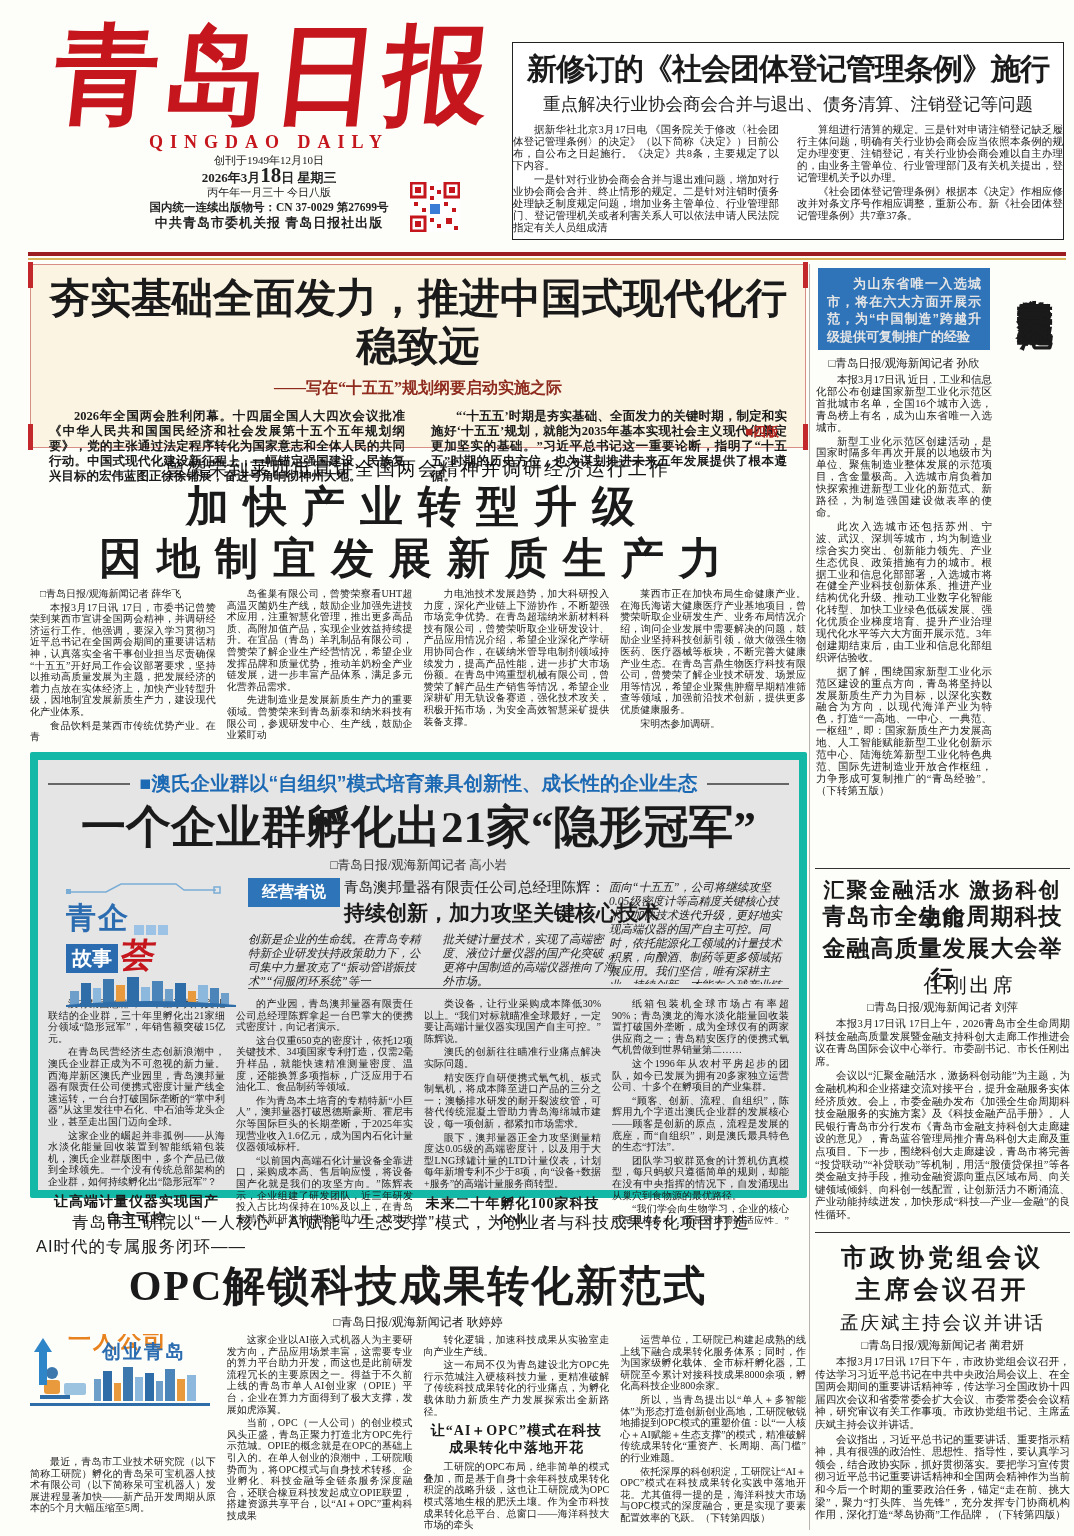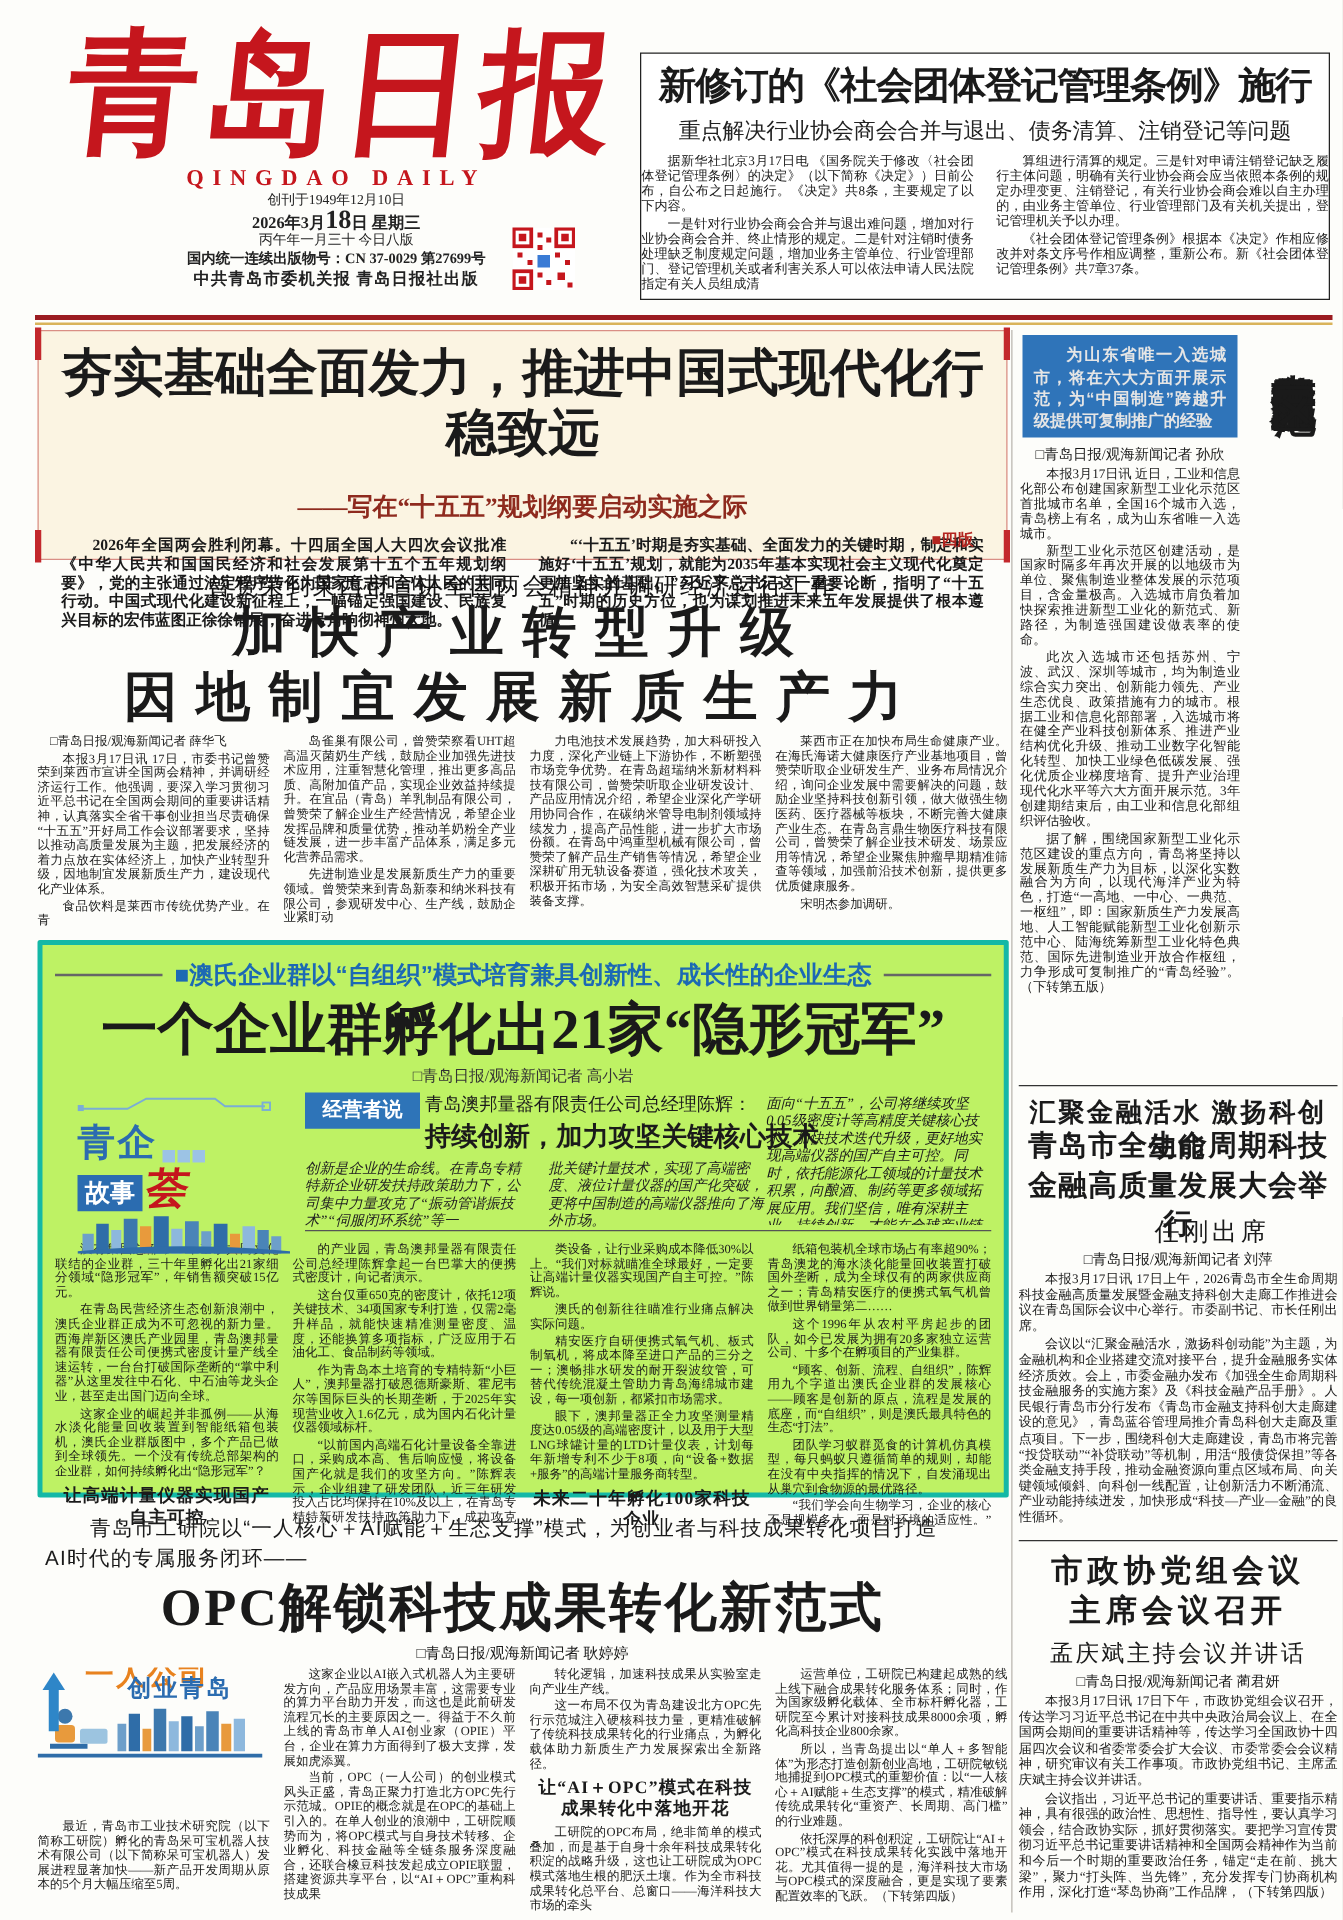--- a/index.html
+++ b/index.html
@@ -33,34 +33,34 @@
   #notice{left:512px;top:42px;width:552px;height:198px;border:1px solid #222;background:#fff;box-sizing:border-box;padding:8px 0;}
   .n-head{font-size:30px;font-weight:900;letter-spacing:-1px;text-align:center;line-height:36px;}
   .n-sub{font-size:17.5px;text-align:center;margin-top:5px;color:#222;font-family:"Liberation Sans","DejaVu Sans",sans-serif;}
   .n-cols{display:flex;gap:18px;margin-top:8px;height:118px;overflow:hidden;}
   .n-col{flex:1;font-size:10.5px;line-height:12px;}
 
   
   #leadbox{left:30px;top:264px;width:776px;height:184px;background:#fbf4e2;border:1px solid #d98e85;box-sizing:border-box;}
   .cnr{position:absolute;width:5px;height:26px;background:#c3282c;}
   .lead-h{font-size:41px;font-weight:900;text-align:center;margin-top:9px;letter-spacing:0;line-height:48px;}
-  .lead-s{font-size:20px;text-align:center;color:#8e2a1e;font-weight:600;margin-top:22px;}
+  .lead-s{font-size:16px;text-align:center;color:#8e2a1e;font-weight:600;margin-top:8px;}
   .lead-cols{display:flex;gap:26px;padding:0 18px;margin-top:10px;height:78px;overflow:hidden;font-weight:bold;}
   .lead-col{flex:1;font-size:12.5px;line-height:15px;}
   .pageref{position:absolute;right:26px;bottom:6px;color:#b3241f;font-weight:bold;font-size:13px;}
 
   
   .lx-kicker{left:30px;top:456px;width:776px;font-size:19px;letter-spacing:2px;text-align:center;color:#111;}
   .lx-h{left:30px;width:776px;font-size:43px;font-weight:900;text-align:center;letter-spacing:15px;line-height:50px;}
   .cols4{display:flex;gap:11px;}
   .col{flex:1;font-size:10px;line-height:11.6px;overflow:hidden;}
   #lx-body{left:30px;top:588px;width:776px;height:155px;}
 
   
-  #redbox{left:30px;top:752px;width:777px;height:446px;border:4px solid #14b8a6;border-radius:2px;background:#bef264;box-sizing:border-box;padding:8px 10px;}
+  #redbox{left:30px;top:752px;width:777px;height:446px;border:8px solid #14b8a6;border-radius:2px;background:#e5e5e5;box-sizing:border-box;padding:8px 10px;}
   .ao-kickrow{display:flex;align-items:center;gap:10px;margin-top:2px;}
   .ao-kline{flex:1;height:2px;background:#666;}
   .ao-kick{font-size:19.5px;font-weight:bold;color:#1c69b4;font-family:"Liberation Sans","DejaVu Sans",sans-serif;white-space:nowrap;}
   .ao-h{font-size:45px;font-weight:900;text-align:center;margin-top:4px;line-height:52px;}
   .ao-byl{font-size:12.5px;text-align:center;margin-top:4px;color:#333;}
   .ao-mid{position:relative;height:112px;margin-top:4px;}
   #qq-logo{position:absolute;left:18px;top:2px;width:170px;height:108px;}
   .qq-row1{display:flex;align-items:flex-end;gap:4px;}
   .qq-a{font-size:30px;font-weight:900;color:#2b6cb0;letter-spacing:2px;}
   .qq-sq{width:10px;height:10px;background:#9cc3e5;display:inline-block;margin-right:2px;}

